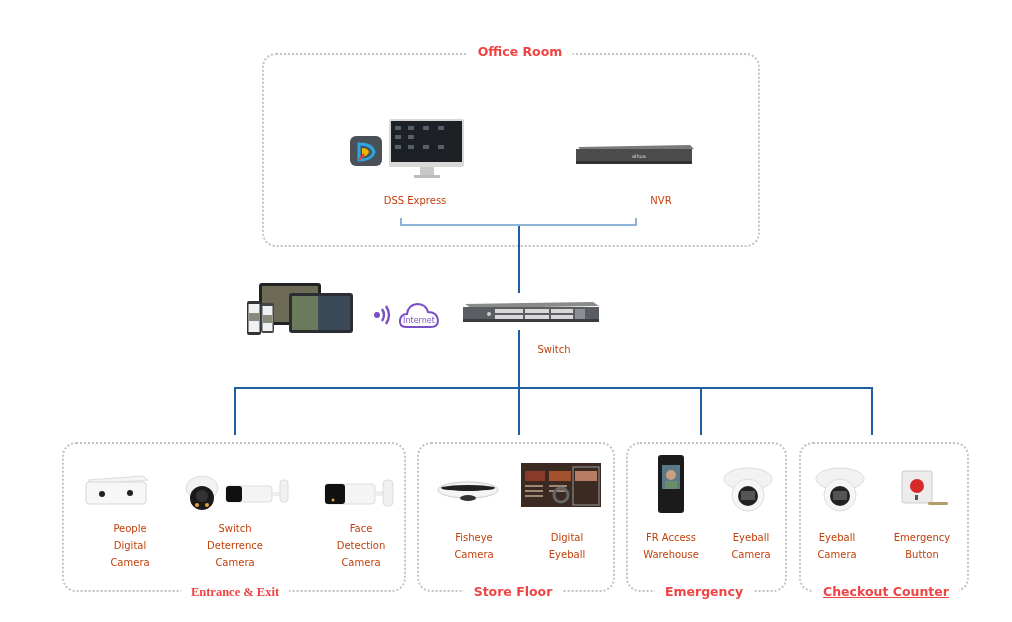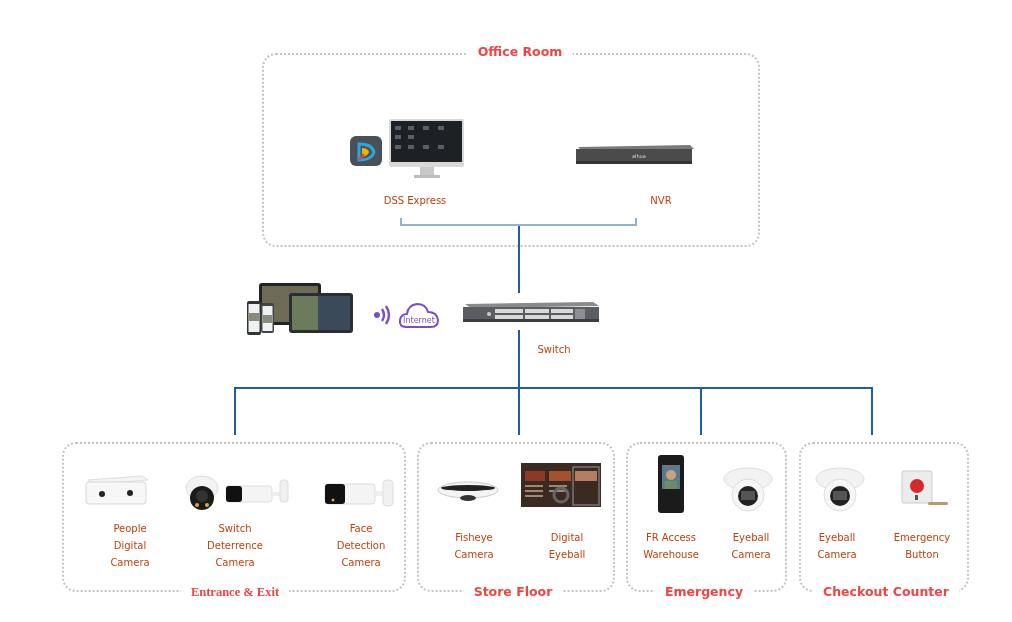--- a/index.html
+++ b/index.html
@@ -120,21 +120,21 @@
 <div class="zone" style="left:62px;top:442px;width:344px;height:150px;"></div>
 <div class="zone-title" style="left:235px;top:584px;font-family:Liberation Serif, serif;">Entrance &amp; Exit</div>
 
 <div class="zone" style="left:417px;top:442px;width:198px;height:150px;"></div>
 <div class="zone-title" style="left:513px;top:584px;">Store Floor</div>
 
 <div class="zone" style="left:626px;top:442px;width:161px;height:150px;"></div>
 <div class="zone-title" style="left:704px;top:584px;">Emergency</div>
 
 <div class="zone" style="left:799px;top:442px;width:170px;height:150px;"></div>
-<div class="zone-title" style="left:886px;top:584px;">Checkout Counter</div>
+<div class="zone-title" style="left:886px;top:584px;text-decoration:underline;">Checkout Counter</div>
 
 <div class="device" style="left:84px;top:474px;width:66px;height:34px;">
   <svg width="66" height="34" viewBox="0 0 66 34">
     <polygon points="4,6 58,2 64,6 10,10" fill="#f4f4f4" stroke="#ddd"></polygon>
     <rect x="2" y="8" width="60" height="22" rx="3" fill="#f7f7f7" stroke="#d6d6d6"></rect>
     <circle cx="18" cy="20" r="3" fill="#222"></circle>
     <circle cx="46" cy="19" r="3" fill="#222"></circle>
   </svg>
 </div>
 <div class="lbl" style="left:130px;top:520px;">

